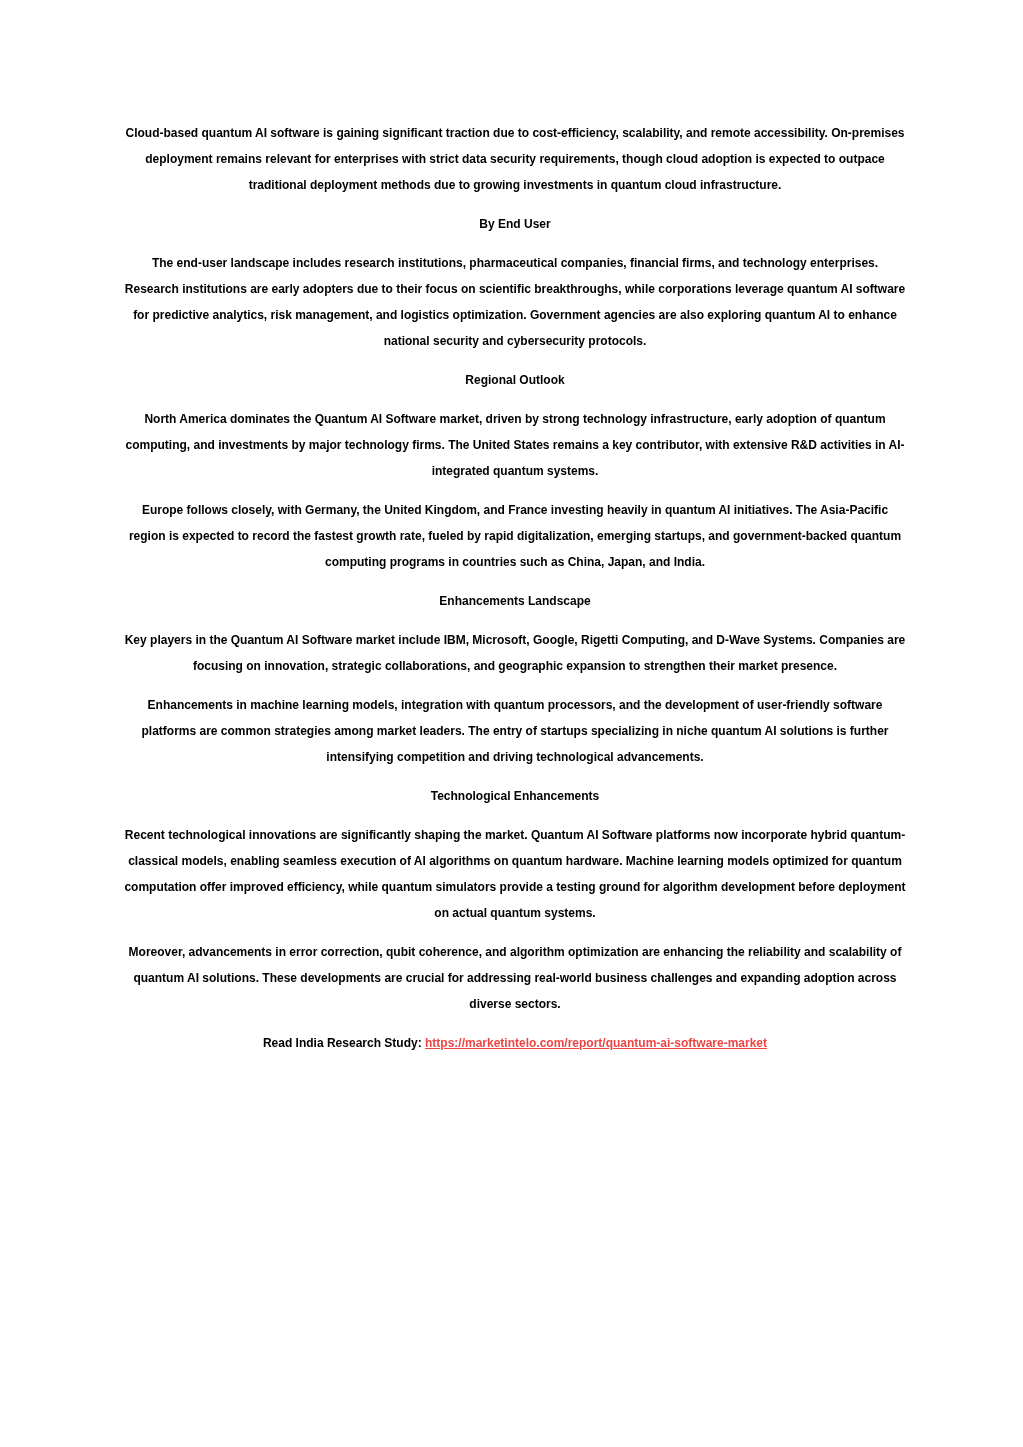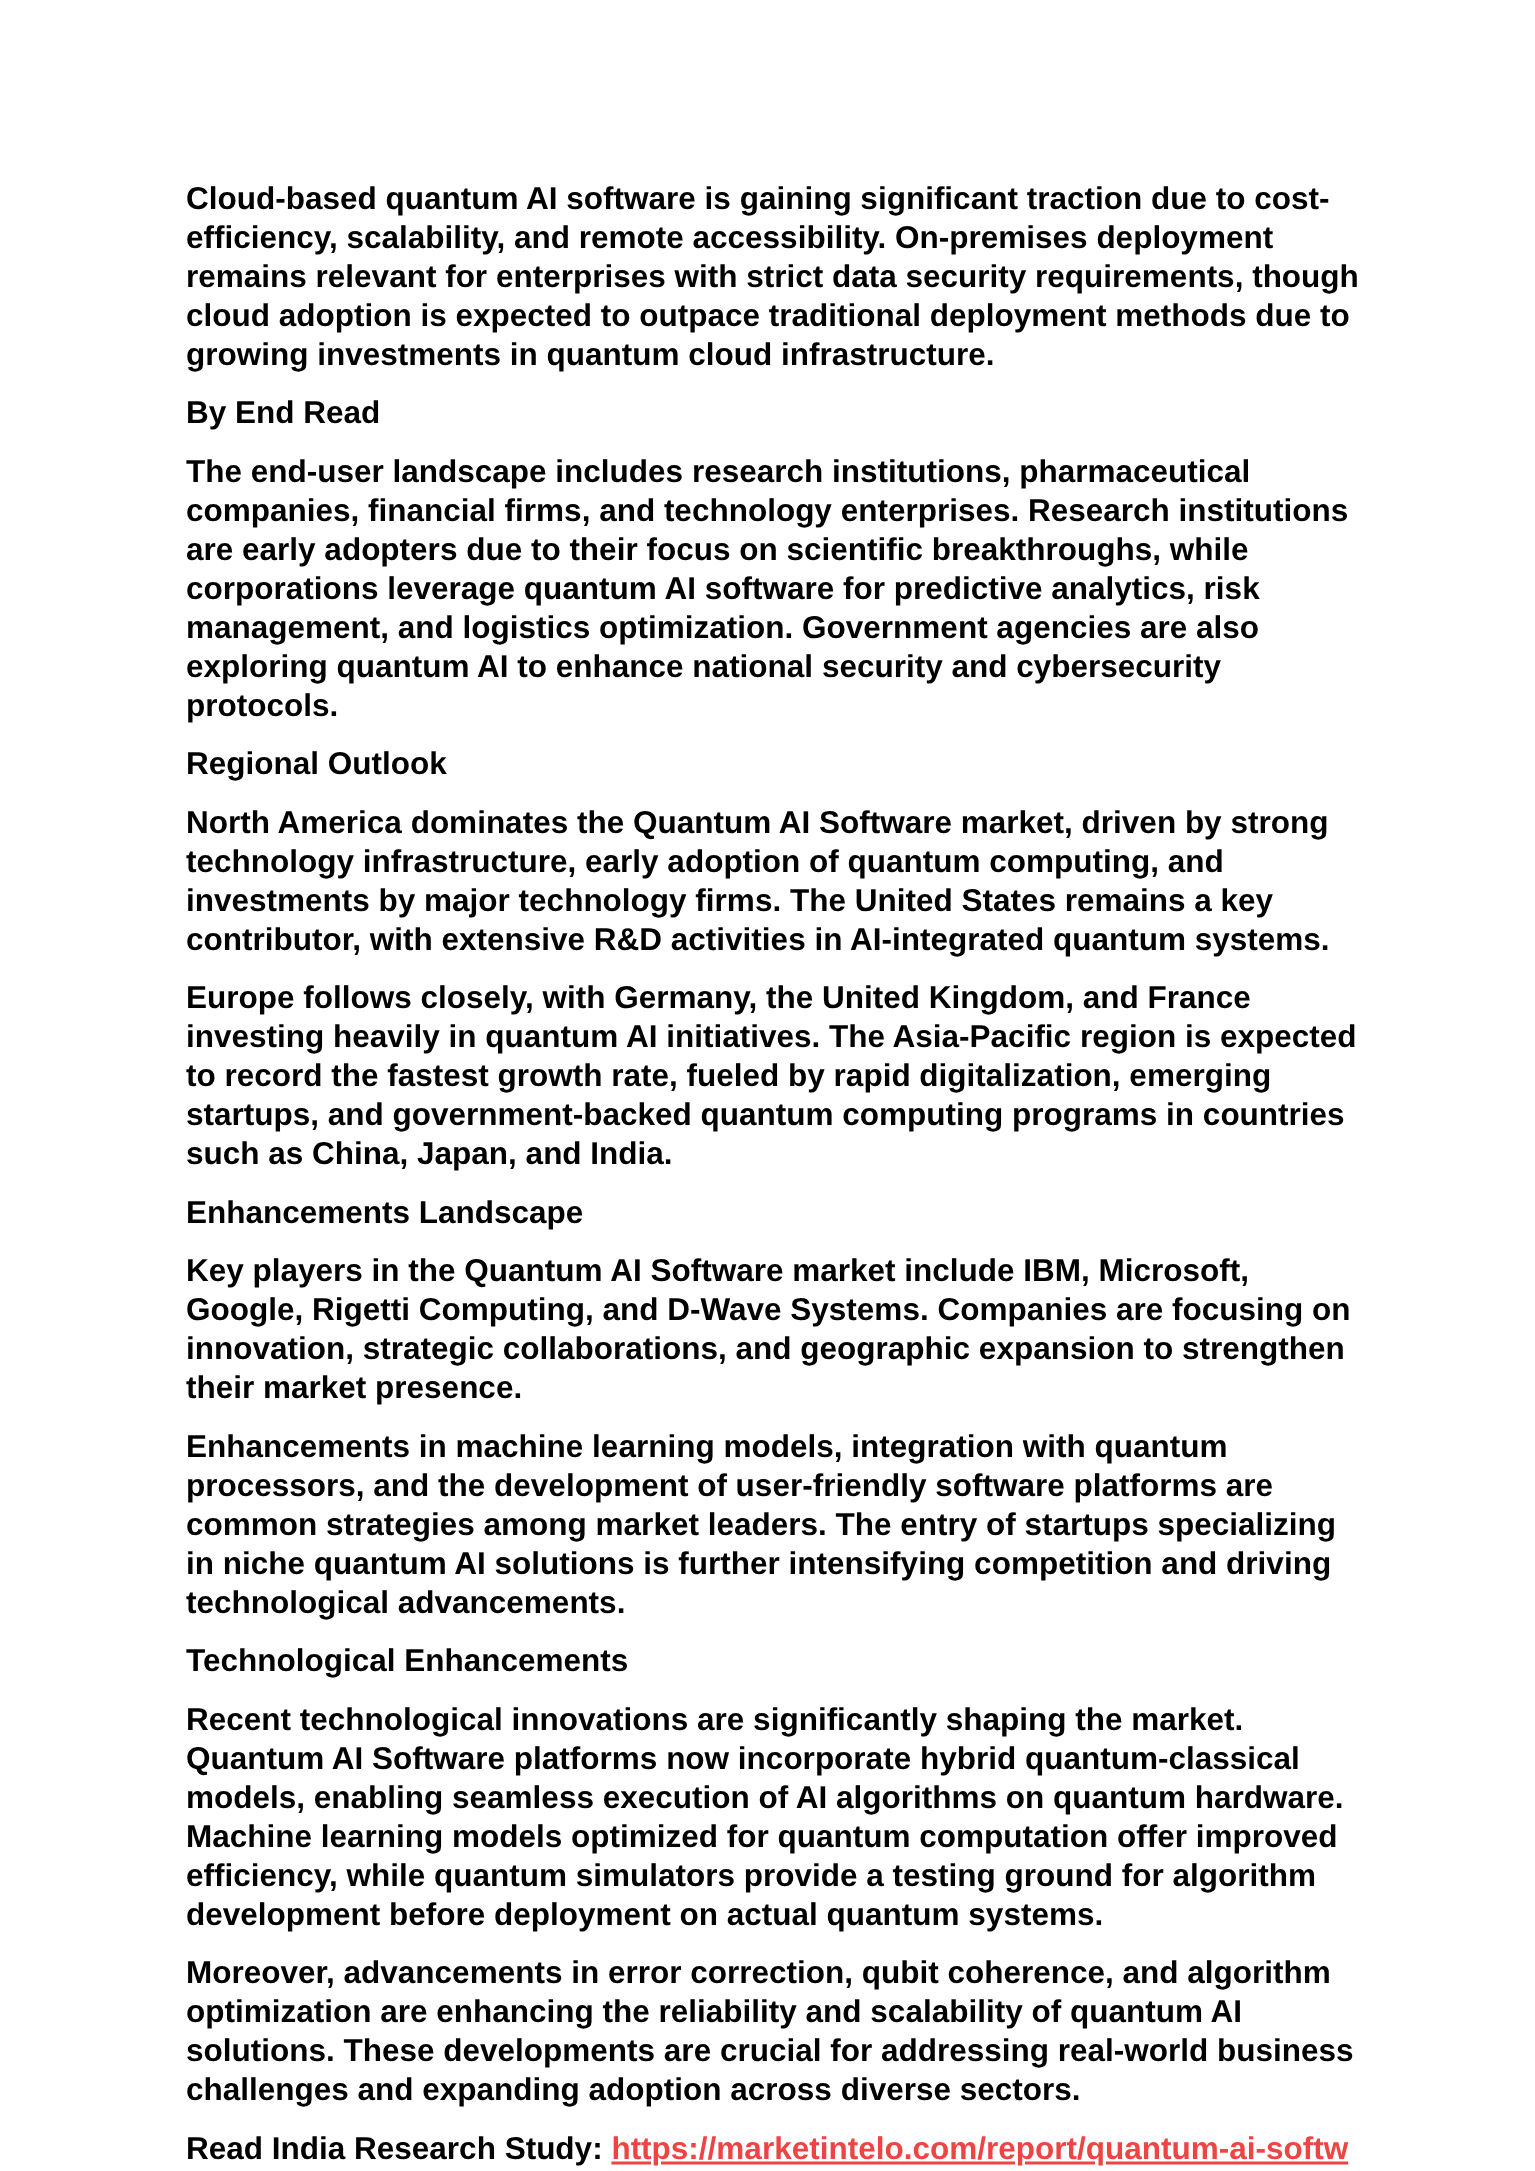--- a/index.html
+++ b/index.html
@@ -21,42 +21,43 @@
     top: 120px;
     left: 124px;
     width: 782px;
     color: #000000;
     font-weight: bold;
     font-size: 15px;
     line-height: 26px;
   }
   .doc-content p,
   .doc-content h2 {
-    font-size: 21px;
+    font-size: 12px;
     line-height: 26px;
     font-weight: bold;
     margin: 0 0 13px 0;
+    text-align: center;
   }
   .doc-content a {
     color: #ef4444;
     text-decoration: underline;
     font-weight: bold;
     cursor: pointer;
     word-break: break-all;
   }
 </style>
 </head>
 <body>
 
 <div class="page">
   <div class="doc-content">
 
     <p>Cloud-based quantum AI software is gaining significant traction due to cost-efficiency, scalability, and remote accessibility. On-premises deployment remains relevant for enterprises with strict data security requirements, though cloud adoption is expected to outpace traditional deployment methods due to growing investments in quantum cloud infrastructure.</p>
 
-    <h2>By End Read</h2>
+    <h2>By End User</h2>
 
     <p>The end-user landscape includes research institutions, pharmaceutical companies, financial firms, and technology enterprises. Research institutions are early adopters due to their focus on scientific breakthroughs, while corporations leverage quantum AI software for predictive analytics, risk management, and logistics optimization. Government agencies are also exploring quantum AI to enhance national security and cybersecurity protocols.</p>
 
     <h2>Regional Outlook</h2>
 
     <p>North America dominates the Quantum AI Software market, driven by strong technology infrastructure, early adoption of quantum computing, and investments by major technology firms. The United States remains a key contributor, with extensive R&amp;D activities in AI-integrated quantum systems.</p>
 
     <p>Europe follows closely, with Germany, the United Kingdom, and France investing heavily in quantum AI initiatives. The Asia-Pacific region is expected to record the fastest growth rate, fueled by rapid digitalization, emerging startups, and government-backed quantum computing programs in countries such as China, Japan, and India.</p>
 
     <h2>Enhancements Landscape</h2>

